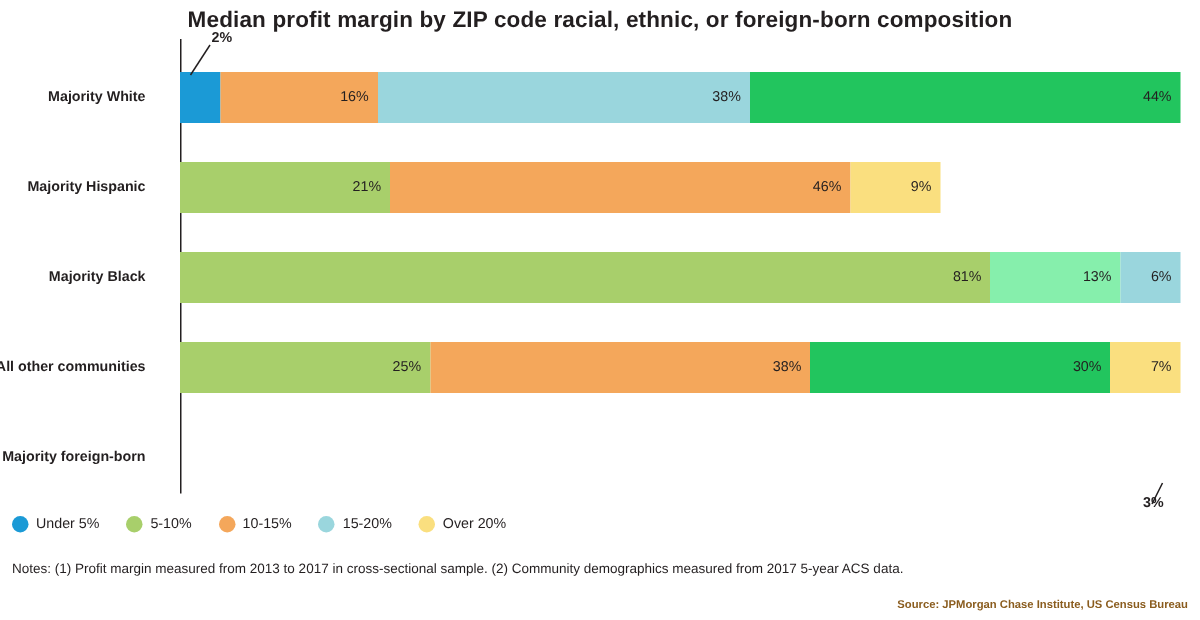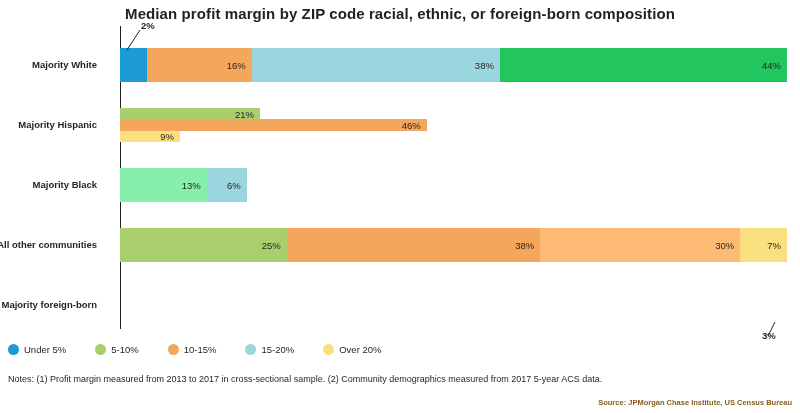--- a/index.html
+++ b/index.html
@@ -88,21 +88,21 @@
     font-weight: bold;
     color: #231f20;
   }
 
   #legend {
     position: absolute;
     left: 8px;
     top: 344px;
     display: flex;
     align-items: center;
-    gap: 13px;
+    gap: 2px;
   }
   .legend-item {
     display: flex;
     align-items: center;
     margin-right: 16px;
   }
   .legend-swatch {
     width: 11px;
     height: 11px;
     border-radius: 50%;
@@ -145,49 +145,52 @@
         <span>16%</span>
       </div>
       <div class="seg" style="width: 38%; background: rgb(154, 214, 221);">
         <span>38%</span>
       </div>
       <div class="seg" style="width: 44%; background: #22c55e;">
         <span>44%</span>
       </div>
     </div>
     <div class="cat-label" style="top: 93px;">Majority Hispanic</div>
-    <div class="bar-row" style="top: 82px; flex-direction: column;">
+    <div class="bar-row" style="top: 82px;">
       <div class="seg" style="width: 21%; background: rgb(168, 207, 107);">
         <span>21%</span>
       </div>
       <div class="seg" style="width: 46%; background: rgb(244, 167, 91);">
         <span>46%</span>
       </div>
       <div class="seg" style="width: 9%; background: rgb(250, 223, 127);">
         <span>9%</span>
       </div>
     </div>
     <div class="cat-label" style="top: 153px;">Majority Black</div>
     <div class="bar-row" style="top: 142px;">
+      <div class="seg" style="width: 81%; background: rgb(168, 207, 107);">
+        <span>81%</span>
+      </div>
       <div class="seg" style="width: 13%; background: #86efac;">
         <span>13%</span>
       </div>
       <div class="seg" style="width: 6%; background: rgb(154, 214, 221);">
         <span>6%</span>
       </div>
     </div>
     <div class="cat-label" style="top: 213px;">All other communities</div>
     <div class="bar-row" style="top: 202px;">
       <div class="seg" style="width: 25%; background: rgb(168, 207, 107);">
         <span>25%</span>
       </div>
       <div class="seg" style="width: 38%; background: rgb(244, 167, 91);">
         <span>38%</span>
       </div>
-      <div class="seg" style="width: 30%; background: #fdba74;">
+      <div class="seg" style="width: 30%; background: #22c55e;">
         <span>30%</span>
       </div>
       <div class="seg" style="width: 7%; background: rgb(250, 223, 127);">
         <span>7%</span>
       </div>
     </div>
     <div class="cat-label" style="top: 273px;">Majority foreign-born</div>
   </div>
 
 <div class="callout-text" id="callout-2" style="left:141px; top:20px;">2%</div>

